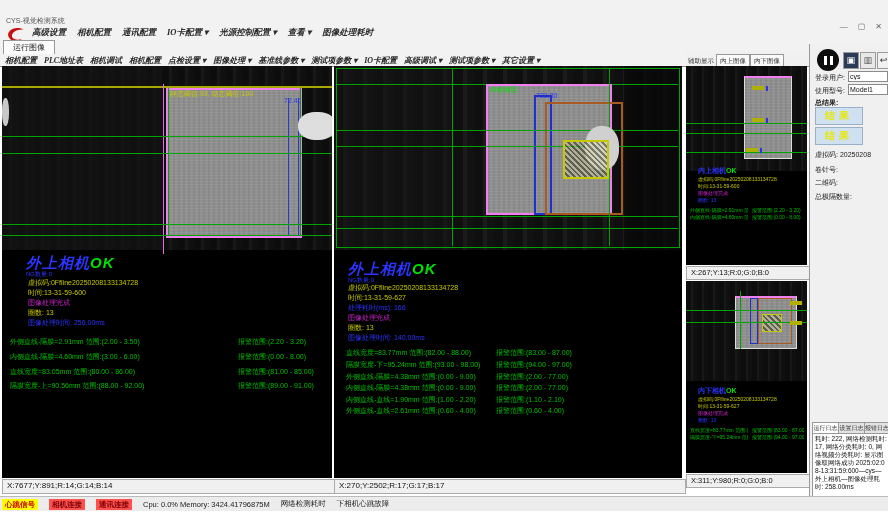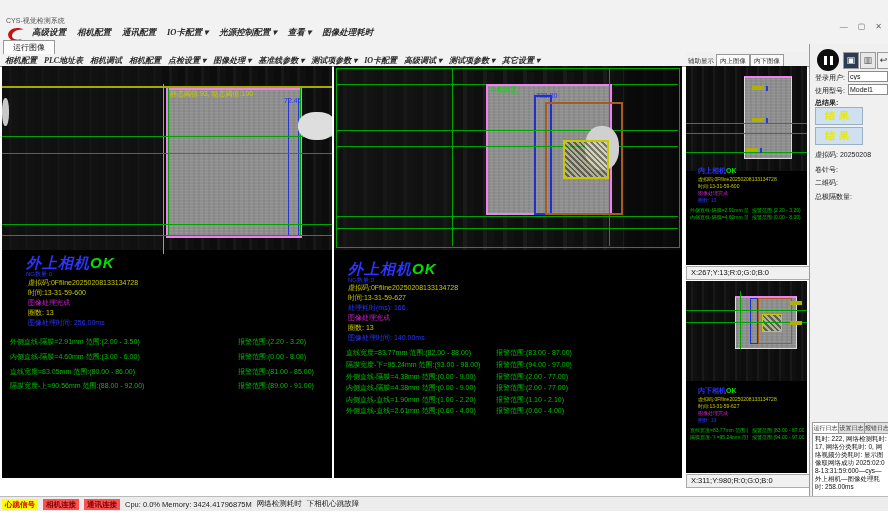--- a/index.html
+++ b/index.html
@@ -31,21 +31,21 @@
   .coordbar{position:absolute;background:#f0f0f0;border:1px solid #aaa;font-size:8px;color:#111;line-height:12px;padding-left:4px;white-space:nowrap;overflow:hidden;}
   .sidebar{position:absolute;left:809px;top:44px;width:79px;height:452px;background:#f0f0f0;border-left:1px solid #999;}
   .sb-label{position:absolute;font-size:7px;color:#222;white-space:nowrap;}
   .sb-input{position:absolute;background:#fff;border:1px solid #8a8a8a;font-size:7px;color:#111;padding:0 1px;font-family:"Liberation Sans",sans-serif;}
   .resultbox{position:absolute;left:5px;width:46px;height:16px;background:#cfe0f0;border:1px solid #9ab0c4;color:#e8e800;font-weight:bold;font-size:10px;text-align:center;line-height:16px;letter-spacing:4px;}
   .pausebtn{position:absolute;left:7px;top:5px;width:22px;height:22px;border-radius:50%;background:#0d0d0d;display:flex;align-items:center;justify-content:center;gap:3px;}
   .pausebtn i{display:block;width:3px;height:9px;background:#fff;}
   .minibtn{position:absolute;top:8px;height:15px;border:1px solid #9a9a9a;font-size:9px;text-align:center;line-height:14px;}
   .logtab{position:absolute;top:378px;height:11px;background:#e2e2e2;border:1px solid #999;font-size:6px;color:#333;text-align:center;line-height:10px;white-space:nowrap;overflow:hidden;}
   .logbox{position:absolute;left:2px;top:389px;width:72px;height:60px;background:#fff;border:1px solid #999;font-size:6.5px;line-height:8px;color:#111;padding:1px 2px;overflow:hidden;word-break:break-all;}
-  .statusbar{position:absolute;left:0;top:496px;width:888px;height:15px;background:#ececec;border-top:1px solid #bbb;display:flex;align-items:center;gap:5px;font-size:7.5px;color:#222;padding-left:2px;box-sizing:border-box;}
+  .statusbar{position:absolute;left:0;top:496px;width:888px;height:15px;background:#ececec;border-top:1px solid #bbb;display:flex;align-items:center;gap:11px;font-size:7.5px;color:#222;padding-left:2px;box-sizing:border-box;}
   .badge{padding:0 3px;height:11px;line-height:11px;font-weight:bold;}
   .previewhdr{position:absolute;left:686px;top:52px;width:122px;height:14px;background:#f0f0f0;display:flex;align-items:flex-end;font-size:6.5px;color:#333;}
   .pv-tab{border:1px solid #999;border-bottom:none;background:#fafafa;padding:0 3px;height:11px;line-height:11px;white-space:nowrap;}
   .minitxt{position:absolute;font-size:5px;white-space:nowrap;overflow:hidden;}
   .minimeas{position:absolute;font-size:5px;color:#00c000;white-space:nowrap;overflow:hidden;width:58px;}
   .ylabel{position:absolute;background:#b0b000;width:12px;height:4px;}
   .ytick{position:absolute;background:#2838d0;width:2px;height:5px;}
   .orect{position:absolute;border:2px solid #a85a20;}
   .brect{position:absolute;border:2px solid #2030cc;}
   .yrect{position:absolute;border:2px solid #c8c800;background:
@@ -129,20 +129,21 @@
 
     <div class="meas" style="left:8px;top:271px;">外侧直线-隔膜=2.91mm 范围:(2.00 - 3.50)</div>
     <div class="meas" style="left:236px;top:271px;">报警范围:(2.20 - 3.20)</div>
     <div class="meas" style="left:8px;top:286px;">内侧直线-隔膜=4.60mm 范围:(3.00 - 6.00)</div>
     <div class="meas" style="left:236px;top:286px;">报警范围:(0.00 - 8.00)</div>
     <div class="meas" style="left:8px;top:301px;">直线宽度=83.05mm 范围:(80.00 - 86.00)</div>
     <div class="meas" style="left:236px;top:301px;">报警范围:(81.00 - 85.00)</div>
     <div class="meas" style="left:8px;top:315px;">隔膜宽度-上=90.56mm 范围:(88.00 - 92.00)</div>
     <div class="meas" style="left:236px;top:315px;">报警范围:(89.00 - 91.00)</div>
   </div>
+  <div class="coordbar" style="left:2px;top:479px;width:328px;height:13px;">X:7677;Y:891;R:14;G:14;B:14</div>
 
   <div class="panel" style="left:334px;top:66px;width:348px;height:412px;">
     <div class="photo" style="background:repeating-linear-gradient(90deg,#0f0f0f 0 9px,#1b1b1b 9px 13px,#121212 13px 20px);">
       <div class="mottle" style="left:0;top:0;width:118px;height:184px;"></div>
       <div class="mottle" style="left:290px;top:0;width:58px;height:184px;background:rgba(5,5,5,.6);"></div>
       <div style="position:absolute;left:2px;top:2px;width:342px;height:178px;border:1px solid #00a400;"></div>
       <div class="hline-g" style="left:2px;top:18px;width:342px;"></div>
       <div class="grayrect" style="left:152px;top:18px;width:122px;height:127px;"></div>
       <div class="ovl tg small7" style="left:156px;top:19px;">AI检测区</div>
       <div class="ovl tb small7" style="left:202px;top:26px;">723.80</div>
@@ -174,20 +175,21 @@
     <div class="meas" style="left:162px;top:294px;">报警范围:(94.00 - 97.00)</div>
     <div class="meas" style="left:12px;top:306px;">外侧直线-隔膜=4.38mm 范围:(0.00 - 9.00)</div>
     <div class="meas" style="left:162px;top:306px;">报警范围:(2.00 - 77.00)</div>
     <div class="meas" style="left:12px;top:317px;">内侧直线-隔膜=4.38mm 范围:(0.00 - 9.00)</div>
     <div class="meas" style="left:162px;top:317px;">报警范围:(2.00 - 77.00)</div>
     <div class="meas" style="left:12px;top:329px;">内侧直线-直线=1.90mm 范围:(1.00 - 2.20)</div>
     <div class="meas" style="left:162px;top:329px;">报警范围:(1.10 - 2.10)</div>
     <div class="meas" style="left:12px;top:340px;">外侧直线-直线=2.61mm 范围:(0.60 - 4.00)</div>
     <div class="meas" style="left:162px;top:340px;">报警范围:(0.60 - 4.00)</div>
   </div>
+  <div class="coordbar" style="left:334px;top:479px;width:346px;height:13px;">X:270;Y:2502;R:17;G:17;B:17</div>
 
   <div class="panel" style="left:686px;top:66px;width:121px;height:199px;">
     <div class="photo" style="height:105px;background:repeating-linear-gradient(90deg,#0d0d0d 0 5px,#191919 5px 7px,#101010 7px 11px);">
       <div class="grayrect" style="left:58px;top:10px;width:46px;height:80px;border:1px solid #dcdcdc;border-top:2px solid #f080f0;"></div>
       <div class="hline-g" style="left:0;top:57px;width:121px;"></div>
       <div class="hline-g" style="left:0;top:67px;width:121px;"></div>
       <div class="hline-g" style="left:0;top:86px;width:121px;"></div>
       <div class="ylabel" style="left:66px;top:20px;"></div>
         <div class="ytick" style="left:80px;top:20px;"></div>
       <div class="ylabel" style="left:66px;top:52px;"></div>

